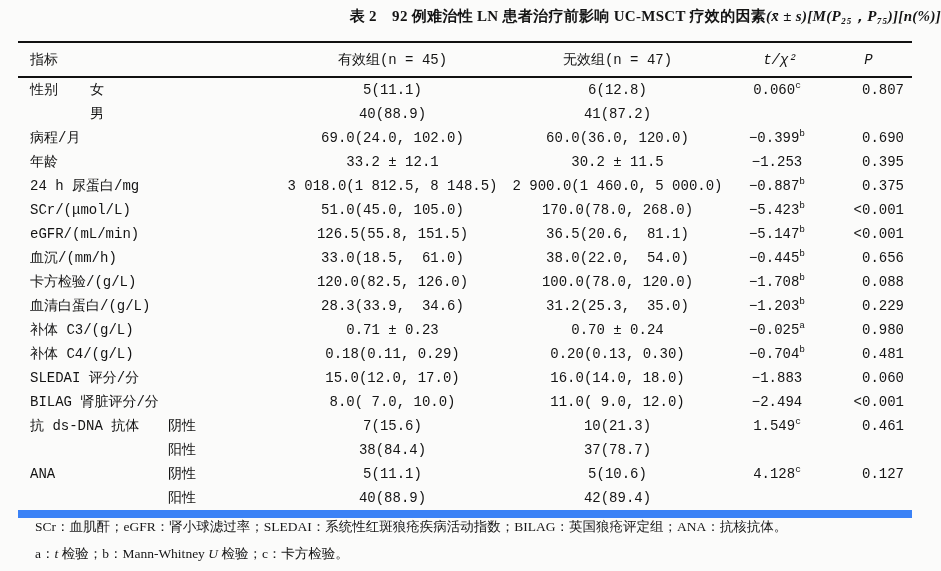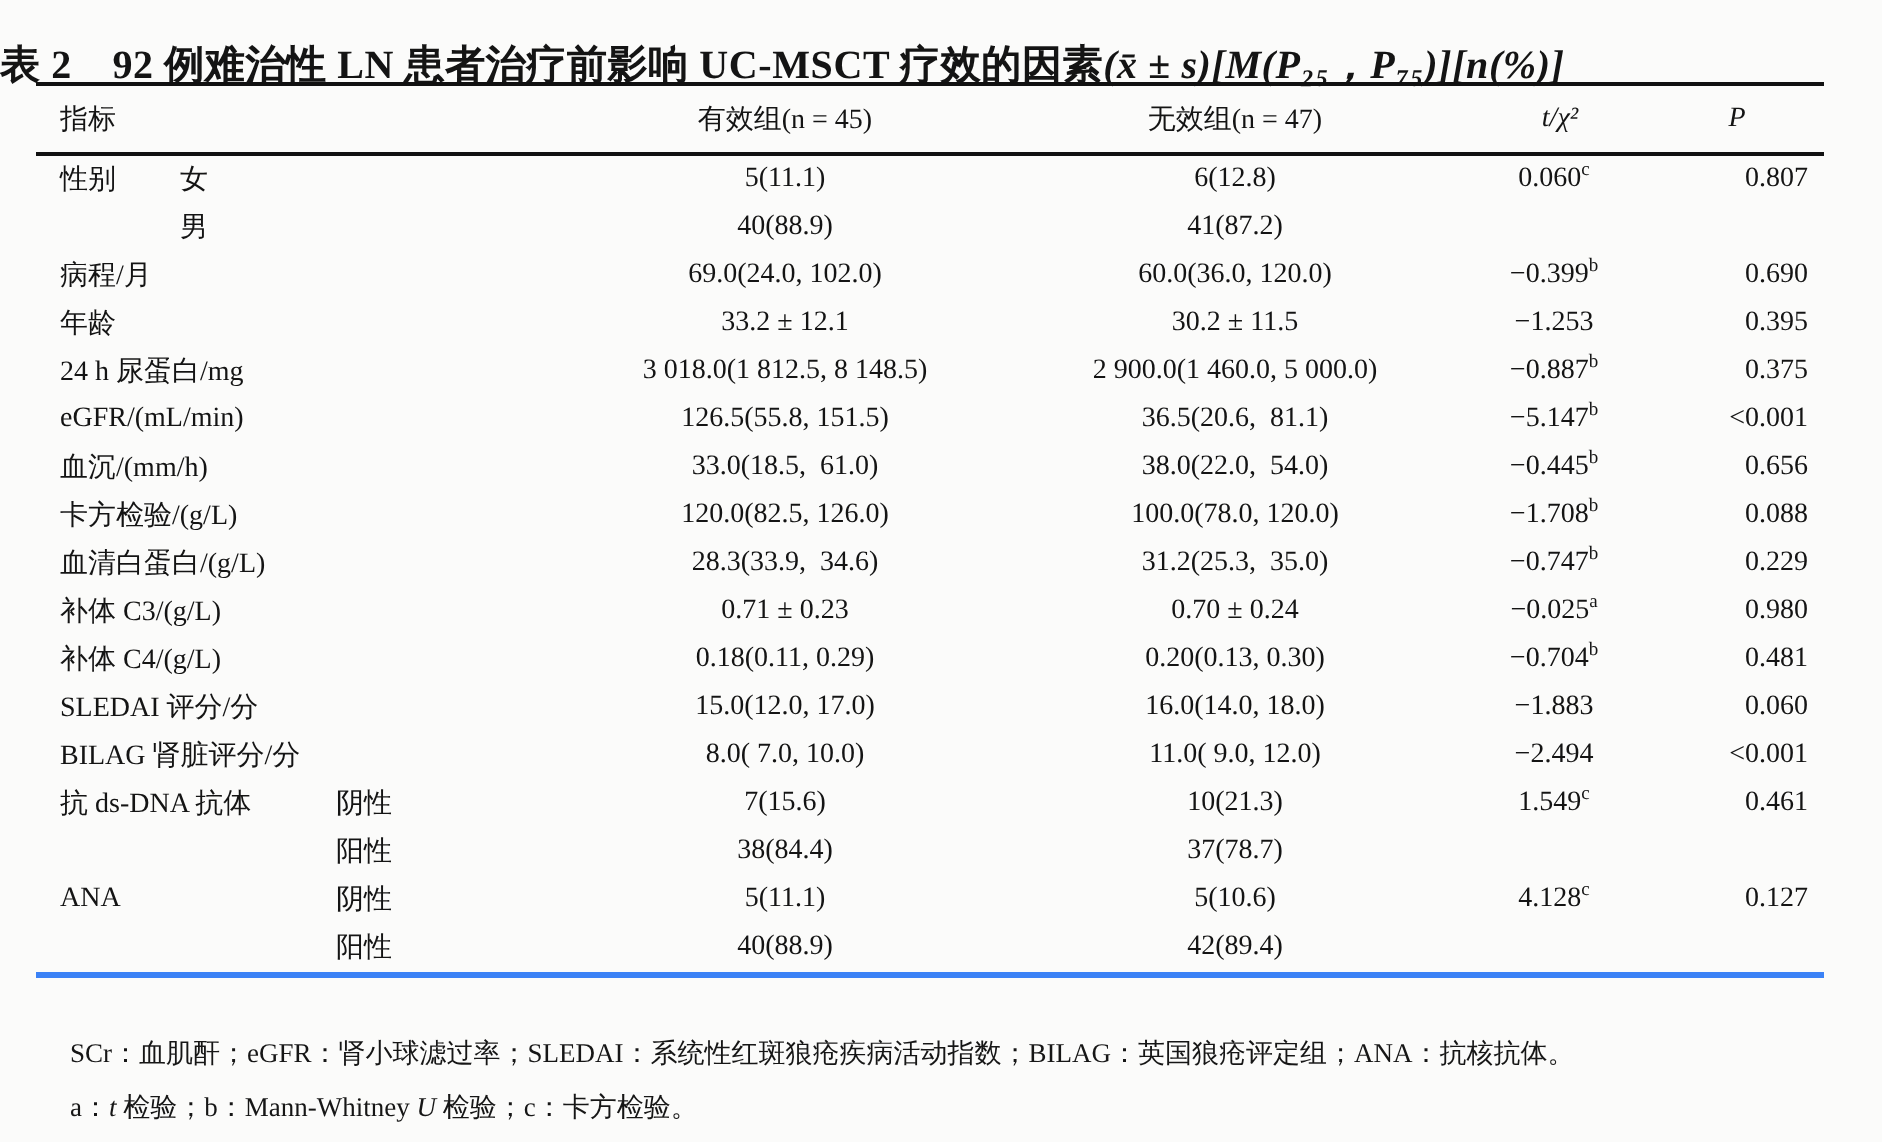--- a/index.html
+++ b/index.html
@@ -4,30 +4,31 @@
 <style>
   html,body{margin:0;padding:0;}
   body{
     width:941px;height:571px;
     background:#fbfbfa;color:#141414;
     font-family:"Liberation Serif","DejaVu Serif",serif;
     -webkit-font-smoothing:antialiased;
   }
   .page{position:relative;width:941px;height:571px;overflow:hidden;}
   .title{
-    position:absolute;top:19px;left:0;width:100%;
-    text-align:left;font-weight:bold;font-size:20px;
+    position:absolute;top:7px;left:0;width:100%;
+    text-align:right;font-weight:bold;font-size:15px;
     letter-spacing:.3px;white-space:pre;
   }
   .title .math{font-style:italic;font-weight:bold;}
   table.data{
     position:absolute;top:41px;left:18px;width:894px;
     border-collapse:collapse;table-layout:fixed;
-    border-top:2px solid #111;border-bottom:3px solid #3b82f6;
+    border-top:2px solid #111;border-bottom:8px solid #3b82f6;
     font-size:14px;
+    font-family:Liberation Mono, monospace;
   }
   thead th{
     border-bottom:2px solid #111;
     font-weight:normal;height:33px;vertical-align:middle;
     padding:0;white-space:pre;
   }
   th.h-ind{text-align:left;padding-left:12px;}
   th.h-grp{text-align:center;}
   th.h-stat,th.h-p{text-align:center;font-style:italic;}
   tbody td{height:24px;padding:0;vertical-align:middle;white-space:pre;}
@@ -101,20 +102,27 @@
         <td class="c-p">0.395</td>
       </tr>
       <tr>
         <td class="c-ind"><span>24 h 尿蛋白/mg</span></td>
         <td class="c-val">3 018.0(1 812.5, 8 148.5)</td>
         <td class="c-val">2 900.0(1 460.0, 5 000.0)</td>
         <td class="c-stat"><span>−0.887</span><sup>b</sup></td>
         <td class="c-p">0.375</td>
       </tr>
       <tr>
+        <td class="c-ind"><span>SCr/(μmol/L)</span></td>
+        <td class="c-val">51.0(45.0, 105.0)</td>
+        <td class="c-val">170.0(78.0, 268.0)</td>
+        <td class="c-stat"><span>−5.423</span><sup>b</sup></td>
+        <td class="c-p">&lt;0.001</td>
+      </tr>
+      <tr>
         <td class="c-ind"><span>eGFR/(mL/min)</span></td>
         <td class="c-val">126.5(55.8, 151.5)</td>
         <td class="c-val">36.5(20.6,  81.1)</td>
         <td class="c-stat"><span>−5.147</span><sup>b</sup></td>
         <td class="c-p">&lt;0.001</td>
       </tr>
       <tr>
         <td class="c-ind"><span>血沉/(mm/h)</span></td>
         <td class="c-val">33.0(18.5,  61.0)</td>
         <td class="c-val">38.0(22.0,  54.0)</td>
@@ -125,21 +133,21 @@
         <td class="c-ind"><span>卡方检验/(g/L)</span></td>
         <td class="c-val">120.0(82.5, 126.0)</td>
         <td class="c-val">100.0(78.0, 120.0)</td>
         <td class="c-stat"><span>−1.708</span><sup>b</sup></td>
         <td class="c-p">0.088</td>
       </tr>
       <tr>
         <td class="c-ind"><span>血清白蛋白/(g/L)</span></td>
         <td class="c-val">28.3(33.9,  34.6)</td>
         <td class="c-val">31.2(25.3,  35.0)</td>
-        <td class="c-stat"><span>−0.747</span><sup>b</sup></td>
+        <td class="c-stat"><span>−1.203</span><sup>b</sup></td>
         <td class="c-p">0.229</td>
       </tr>
       <tr>
         <td class="c-ind"><span>补体 C3/(g/L)</span></td>
         <td class="c-val">0.71 ± 0.23</td>
         <td class="c-val">0.70 ± 0.24</td>
         <td class="c-stat"><span>−0.025</span><sup>a</sup></td>
         <td class="c-p">0.980</td>
       </tr>
       <tr>

